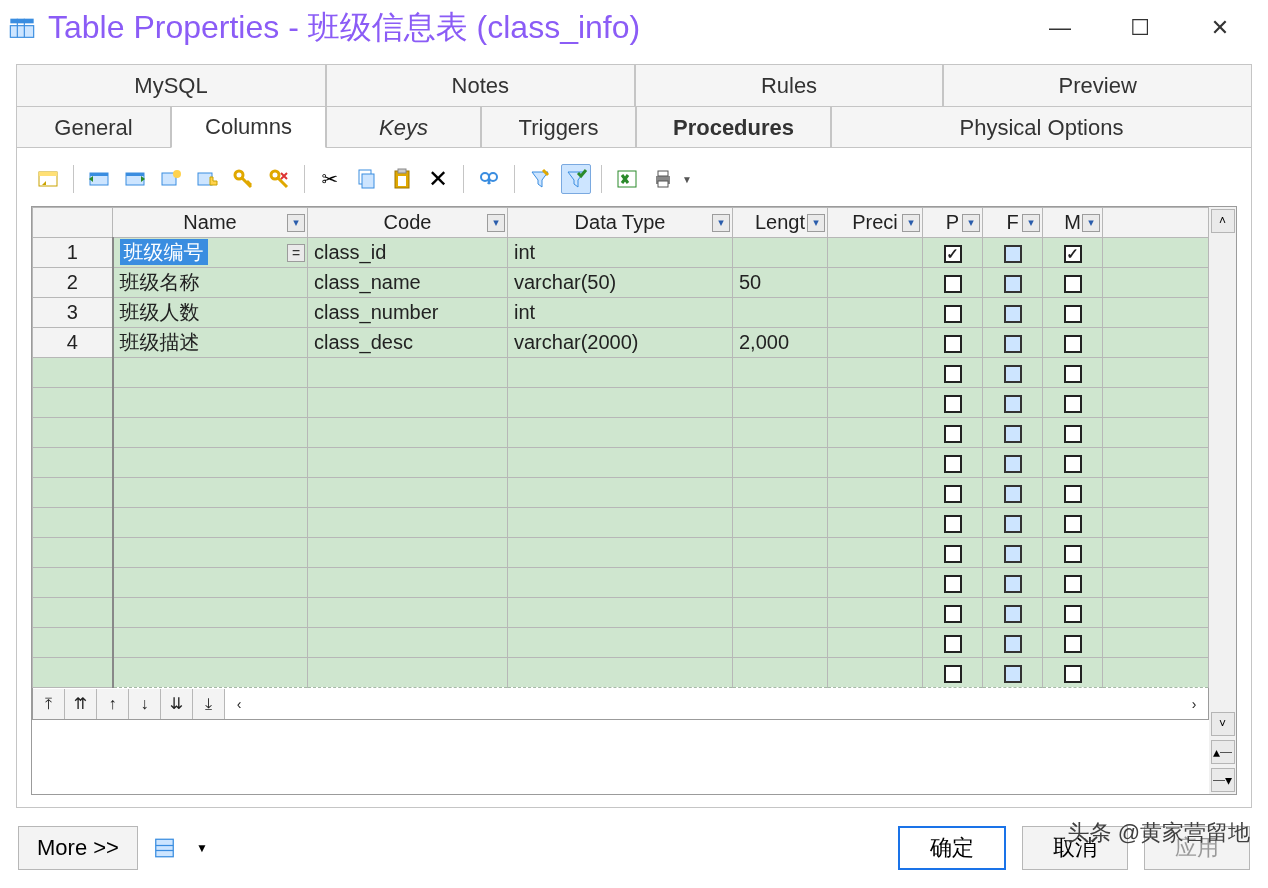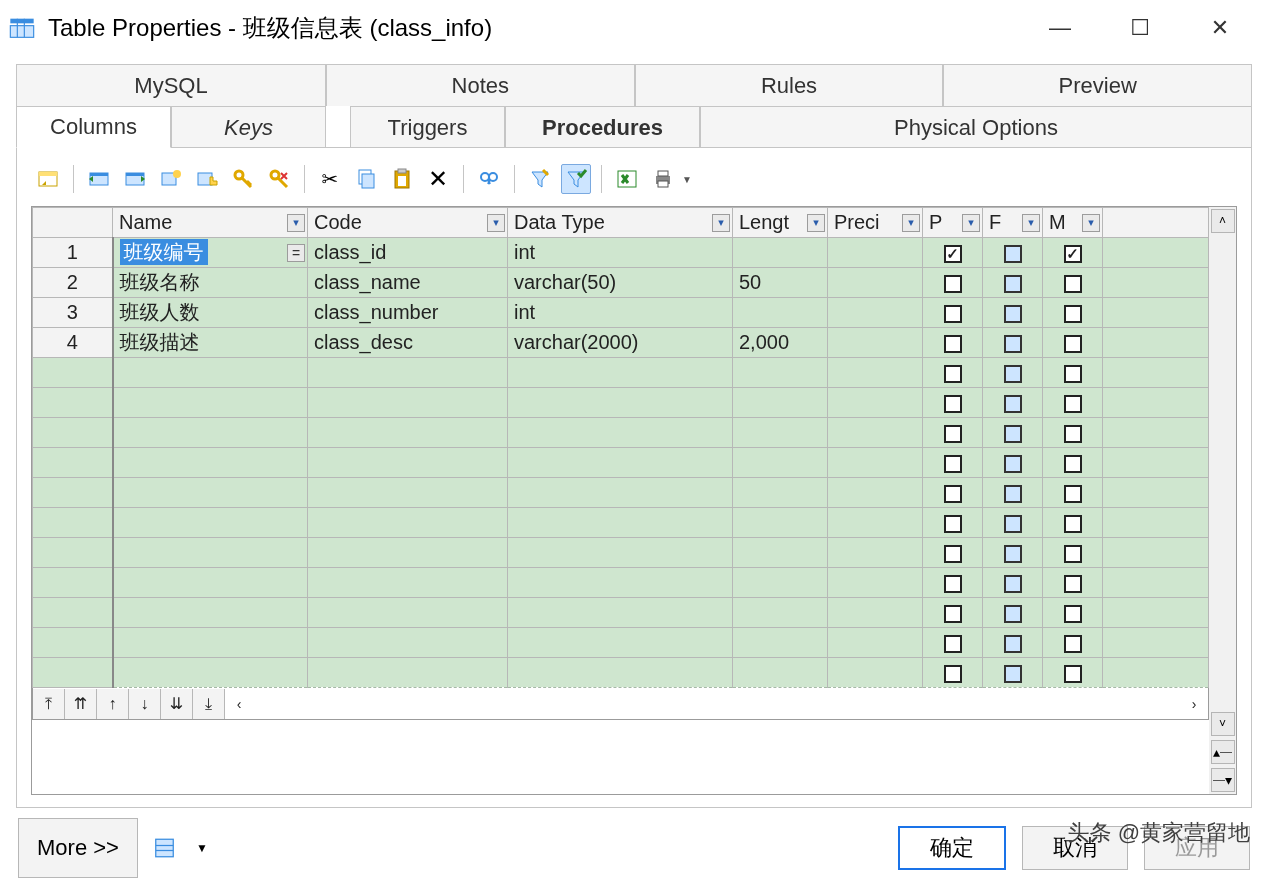--- a/index.html
+++ b/index.html
@@ -1,56 +1,56 @@
 <!DOCTYPE html>
 <html><head>
 <meta charset="utf-8">
 <style>
 * { box-sizing: border-box; margin: 0; padding: 0; font-family: "Microsoft YaHei", "Segoe UI", sans-serif; }
 body { background: #fff; width: 1268px; height: 888px; overflow: hidden; display: flex; flex-direction: column; }
 
 
 .titlebar { height: 56px; display: flex; align-items: center; padding: 0 8px; }
 .titlebar .app-icon { width: 28px; height: 28px; margin-right: 12px; display: flex; align-items: center; justify-content: center; }
-.titlebar .title { font-size: 24px; color: #000000; flex: 1; font-weight: 400; }
+.titlebar .title { font-size: 32px; color: #8b5cf6; flex: 1; font-weight: 400; }
 .titlebar .winbtns { display: flex; gap: 40px; margin-right: 20px; }
 .titlebar .winbtn { width: 40px; height: 40px; display: flex; align-items: center; justify-content: center; font-size: 22px; color: #333; cursor: pointer; }
 
 
 .tabs-area { margin: 8px 16px 0 16px; flex: 1; display: flex; flex-direction: column; }
 .tab-row { display: flex; }
 .tab-row .tab { border: 1px solid #c5c5c5; border-bottom: none; background: #f5f5f5; font-size: 22px; color: #333; display: flex; align-items: center; justify-content: center; cursor: pointer; height: 42px; }
 .tab-row.row1 .tab { flex: 1; }
 .tab-row.row1 .tab.mysql { flex: 0 0 310px; }
 .tab-row.row2 .tab { flex: 0 0 155px; }
 .tab-row.row2 .tab.columns { flex: 0 0 155px; }
 .tab-row.row2 .tab.indexes { flex: 0 0 155px; }
 .tab-row.row2 .tab.keys { flex: 0 0 155px; font-style: italic; }
-.tab-row.row2 .tab.triggers { flex: 0 0 155px; margin-left: 24px; }
+.tab-row.row2 .tab.triggers { flex: 0 0 155px; }
 .tab-row.row2 .tab.procedures { flex: 0 0 195px; font-weight: bold; }
 .tab-row.row2 .tab.physopt { flex: 1; }
 .tab.active { background: #fff; border-bottom: 1px solid #fff; position: relative; z-index: 2; }
 
 .tab-panel { border: 1px solid #c5c5c5; flex: 1; background: #fff; padding: 12px 14px; display: flex; flex-direction: column; margin-top: -1px; }
 
 
 .toolbar { display: flex; align-items: center; gap: 6px; padding: 4px 2px 12px 2px; }
 .toolbar .sep { width: 1px; height: 28px; background: #c5c5c5; margin: 0 4px; }
 .tbtn { width: 30px; height: 30px; display: flex; align-items: center; justify-content: center; cursor: pointer; border-radius: 2px; }
 .tbtn.active { background: #cde5ff; border: 1px solid #7aa9e0; }
 .tbtn svg { width: 24px; height: 24px; }
 .tbtn .glyph { font-size: 20px; }
 .toolbar .drop { font-size: 10px; color: #555; margin-left: -2px; }
 
 
 .grid-wrap { flex: 1; display: flex; overflow: hidden; position: relative; }
 .grid { border: 1px solid #9b9b9b; border-right: none; flex: 1; overflow: hidden; font-size: 20px; color: #222; display:flex; flex-direction:column; }
 .grid table { border-collapse: collapse; width: 100%; table-layout: fixed; }
 .grid th, .grid td { border: 1px solid #b7b7b7; height: 30px; padding: 0 6px; overflow: hidden; white-space: nowrap; text-align: left; vertical-align: middle; }
-.grid thead th { background: #f3f3f3; font-weight: 400; position: relative; }
+.grid thead th { background: #f3f3f3; font-weight: 400; position: relative; text-align: center; }
 .grid thead th .hd-drop { position: absolute; right: 2px; top: 50%; transform: translateY(-50%); width: 18px; height: 18px; border: 1px solid #9c9c9c; background: #eaeaea; display: flex; align-items: center; justify-content: center; }
 .grid thead th .hd-drop::after { content: "▾"; font-size: 11px; color: #2a5cab; }
 .grid .rownum { background: #f3f3f3; text-align: center; border-right: 2px solid #888; }
 .grid tbody tr td { background: #cfe6cf; border-bottom: 1px dashed #a5b8a5; }
 .grid tbody tr td.rownum { background: #f3f3f3; border-bottom: 1px solid #b7b7b7; }
 .grid tbody tr.empty td { background: #cfe6cf; }
 .grid .cell-selected { background: #3a8de0; color: #fff; }
 .cell-eq { position:absolute; right:2px; top:50%; transform:translateY(-50%); width:18px; height:18px; border:1px solid #9c9c9c; background:#eaeaea; display:flex; align-items:center; justify-content:center; font-size:14px; color:#333;}
 .chk { width: 18px; height: 18px; border: 2px solid #222; display: inline-block; vertical-align: middle; background: #fff; }
 .chk.blue { background: #cde5ff; border-color:#333; }
@@ -70,21 +70,21 @@
 .grid-footer .hscroll .hbtn { width:20px; height:20px; display:flex; align-items:center; justify-content:center; font-size:14px;}
 .grid-footer .hscroll .htrack { flex:1; height:16px; }
 
 
 .dialog-footer { height: 80px; display:flex; align-items:center; padding: 0 18px; gap: 16px; }
 .dialog-footer .left { display:flex; align-items:center; gap:14px; }
 .dialog-footer .spacer { flex:1; }
 .btn { height: 44px; padding: 0 30px; border: 1px solid #b7b7b7; background: #f3f3f3; font-size: 22px; display:flex; align-items:center; justify-content:center; cursor:pointer; }
 .btn.primary { border: 2px solid #1a73e8; background:#fff; }
 .btn.disabled { color:#999; }
-.more-btn { height:60px; padding:0 18px; border:1px solid #b7b7b7; background:#f3f3f3; font-size:22px; display:flex; align-items:center; cursor:pointer; }
+.more-btn { height:44px; padding:0 18px; border:1px solid #b7b7b7; background:#f3f3f3; font-size:22px; display:flex; align-items:center; cursor:pointer; }
 .icon-preview { width:30px; height:30px; display:flex; align-items:center; justify-content:center; }
 .watermark { position:absolute; right:18px; bottom:40px; font-size:22px; color:#404040; pointer-events:none; }
 
 .col-blank{width:80px}.col-name{width:195px}.col-code{width:200px}.col-dtype{width:225px}.col-len{width:95px}.col-prec{width:95px}.col-p{width:60px}.col-f{width:60px}.col-m{width:60px}.col-rest{width:auto}
 </style>
 </head>
 <body>
 
 <div class="titlebar">
   <div class="app-icon">
@@ -104,20 +104,21 @@
 </div>
 
 <div class="tabs-area">
   <div class="tab-row row1">
     <div class="tab mysql">MySQL</div>
     <div class="tab">Notes</div>
     <div class="tab">Rules</div>
     <div class="tab">Preview</div>
   </div>
   <div class="tab-row row2">
+    <div class="tab">General</div>
     <div class="tab columns active">Columns</div>
     <div class="tab keys">Keys</div>
     <div class="tab triggers">Triggers</div>
     <div class="tab procedures">Procedures</div>
     <div class="tab physopt">Physical Options</div>
   </div>
 
   <div class="tab-panel">
 
     <div class="toolbar">

